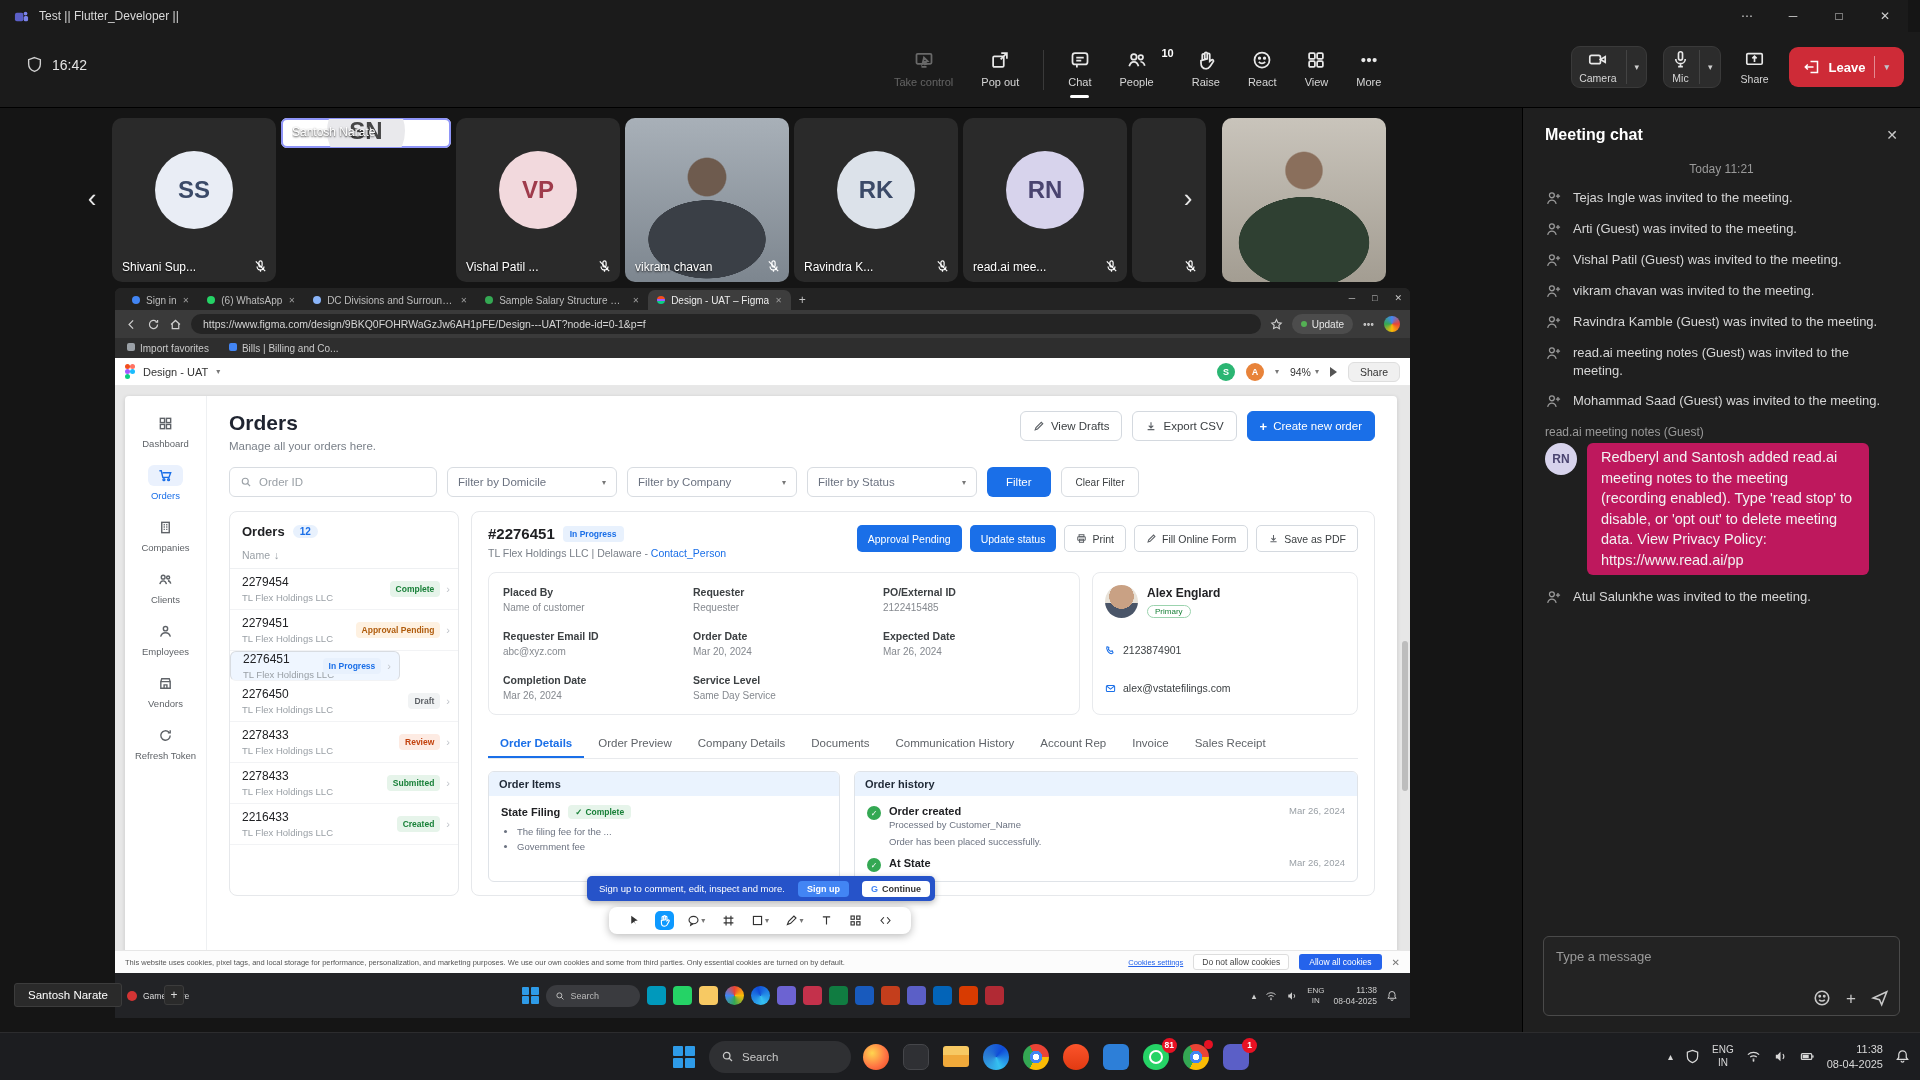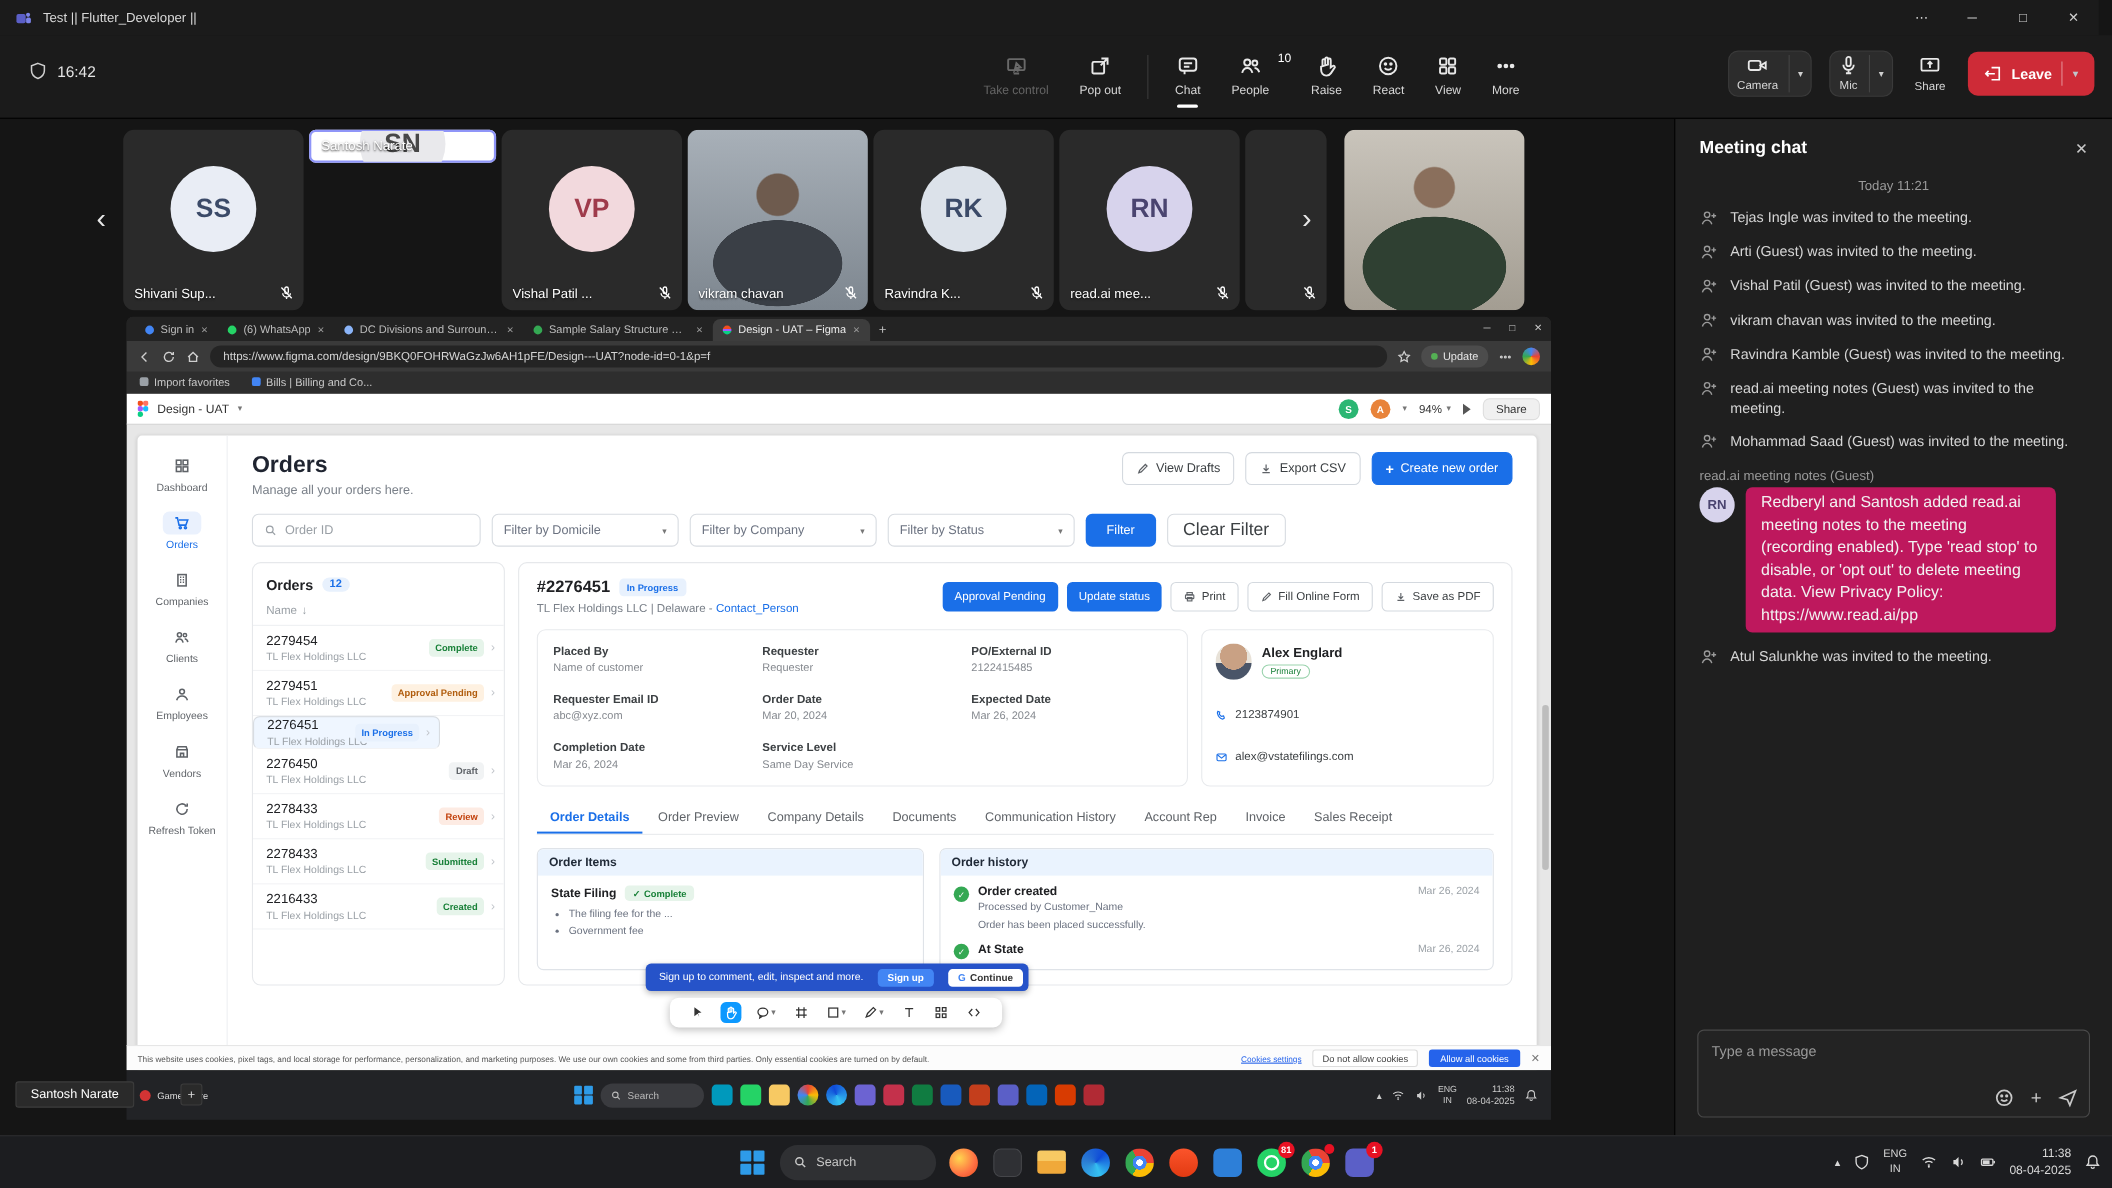--- a/index.html
+++ b/index.html
@@ -14,21 +14,21 @@
 .wbtn{width:46px;height:100%;display:flex;align-items:center;justify-content:center;color:#cfcfcf;font-size:12px}
 
 .meetbar{position:absolute;top:32px;left:0;right:0;height:76px;background:#1b1b1b;border-bottom:1px solid #000;z-index:39}
 .mb-time{position:absolute;left:26px;top:24px;display:flex;align-items:center;gap:9px;color:#e4e4e4;font-size:14px}
 .mb-time svg{width:17px;height:17px;stroke:#cfcfcf;fill:none;stroke-width:1.3}
 .mb-center{position:absolute;left:884px;top:10px;display:flex;align-items:flex-start;gap:8px}
 .mbtn{display:flex;flex-direction:column;align-items:center;gap:6px;color:#d6d6d6;font-size:11px;padding:8px 10px 6px;position:relative;border-radius:6px}
 .mbtn svg{width:20px;height:20px;stroke:#e8e8e8;fill:none;stroke-width:1.4}
 .mbtn.disabled{opacity:.38}
 .mbtn.active::after{content:"";position:absolute;left:12px;right:12px;bottom:-4px;height:3px;border-radius:2px;background:#fff}
-.mbtn .cnt{position:absolute;top:5px;right:0;font-size:11px;font-weight:400;color:#fff}
+.mbtn .cnt{position:absolute;top:5px;right:0;font-size:11px;font-weight:700;color:#fff}
 .mb-sep{width:1px;height:40px;background:#3a3a3a;margin:8px 6px 0}
 .mb-right{position:absolute;right:16px;top:14px;display:flex;align-items:center;gap:16px}
 .pillgrp{display:flex;align-items:center;background:#2c2c2c;border:1px solid #3a3a3a;border-radius:9px;padding:3px 7px;gap:9px}
 .pillgrp .col{display:flex;flex-direction:column;align-items:center;gap:3px;color:#d6d6d6;font-size:10.5px}
 .pillgrp svg{width:19px;height:19px;stroke:#e8e8e8;fill:none;stroke-width:1.4}
 .pillgrp .chev{color:#cfcfcf;font-size:9px;border-left:1px solid #444;padding-left:8px;align-self:stretch;display:flex;align-items:center}
 .sharecol{display:flex;flex-direction:column;align-items:center;gap:4px;color:#d6d6d6;font-size:10.5px;padding:3px 4px}
 .sharecol svg{width:19px;height:19px;stroke:#e8e8e8;fill:none;stroke-width:1.4}
 .leavebtn{display:flex;align-items:center;gap:9px;background:#ce2b37;color:#fff;font-size:13px;font-weight:700;padding:0 15px;height:40px;border-radius:9px}
 .leavebtn svg{width:16px;height:16px;stroke:#fff;fill:none;stroke-width:1.5}
@@ -98,40 +98,40 @@
 .hbtns{margin-left:auto;display:flex;gap:10px}
 .ob{display:flex;align-items:center;gap:6px;border:1px solid #d4d9df;border-radius:6px;height:30px;padding:0 12px;font-size:11.5px;color:#3c4043;background:#fff;white-space:nowrap}
 .ob svg{width:12px;height:12px;stroke:#5f6368;fill:none;stroke-width:1.5}
 .pb{background:#1a6fe8;border-color:#1a6fe8;color:#fff}
 .pb .plus{font-size:13px;font-weight:700}
 .frow{display:flex;gap:10px;margin-top:15px;align-items:center}
 .inp{display:flex;align-items:center;gap:7px;border:1px solid #d8dce1;border-radius:6px;height:30px;padding:0 10px;width:208px;color:#9aa0a6;font-size:11.5px;background:#fff}
 .inp svg{width:12px;height:12px;stroke:#9aa0a6;fill:none;stroke-width:1.5}
 .sel{display:flex;align-items:center;justify-content:space-between;border:1px solid #d8dce1;border-radius:6px;height:30px;padding:0 10px;width:170px;color:#6b7280;font-size:11.5px;background:#fff}
 .fbtn{background:#1a6fe8;color:#fff;border-radius:6px;height:30px;padding:0 19px;font-size:11.5px;display:flex;align-items:center}
-.cbtn{border:1px solid #d8dce1;background:#fff;border-radius:6px;height:30px;padding:0 14px;font-size:16px;color:#3c4043;display:flex;align-items:center;white-space:nowrap}
+.cbtn{border:1px solid #d8dce1;background:#fff;border-radius:6px;height:30px;padding:0 14px;font-size:10px;color:#3c4043;display:flex;align-items:center;white-space:nowrap}
 .bodyrow{display:flex;gap:12px;margin-top:14px}
 .listcard{width:230px;border:1px solid #e6e8eb;border-radius:8px;background:#fff;flex:none;overflow:hidden}
 .lc-head{display:flex;align-items:center;gap:8px;padding:12px 12px 7px;font-size:13px;font-weight:700;color:#202124}
 .lc-count{background:#e8f1fd;color:#1a6fe8;font-size:10px;font-weight:700;border-radius:9px;padding:1px 7px}
 .lc-col{padding:3px 12px 7px;font-size:10.5px;color:#9aa0a6;border-bottom:1px solid #eef0f2;display:flex;gap:4px}
 .lrow{display:flex;align-items:center;padding:6px 8px 6px 12px;border-bottom:1px solid #f2f3f5;gap:6px}
 .lrow.sel{background:#eff6ff}
 .lmain{min-width:0}
 .lid{font-size:12px;font-weight:400;color:#202124}
 .lco{font-size:9.5px;color:#9aa0a6;margin-top:3px;white-space:nowrap}
 .lbadge{margin-left:auto;font-size:8.5px;font-weight:700;border-radius:4px;padding:3px 6px;white-space:nowrap;flex:none}
 .lchev{color:#c0c4ca;font-size:11px;flex:none}
 .bg-green{background:#e6f4ea;color:#188038}
 .bg-orange{background:#fef1e1;color:#b05c0c}
 .bg-blue{background:#e8f1fd;color:#1a6fe8}
 .bg-gray{background:#f1f3f4;color:#5f6368}
 .bg-red{background:#fdebe3;color:#c2410c}
 .detail{flex:1;border:1px solid #e6e8eb;border-radius:8px;background:#fff;padding:13px 16px;min-width:0}
-.d-head{display:flex;align-items:center}
+.d-head{display:flex;align-items:flex-start}
 .d-no{font-size:15px;font-weight:700;color:#202124;display:flex;align-items:center;gap:8px}
 .d-badge{font-size:8.5px;font-weight:700;background:#e8f1fd;color:#1a6fe8;border-radius:4px;padding:3px 7px}
 .d-sub{font-size:10.5px;color:#7a8089;margin-top:5px;white-space:nowr}
 .d-link{color:#1a6fe8}
 .d-btns{margin-left:auto;display:flex;gap:8px}
 .db{height:27px;font-size:10.5px;border-radius:5px;padding:0 11px;display:flex;align-items:center;gap:5px;white-space:nowrap}
 .db svg{width:11px;height:11px;stroke:#5f6368;fill:none;stroke-width:1.5}
 .db.solid{background:#1a6fe8;color:#fff;border:none}
 .db.line{background:#fff;color:#3c4043;border:1px solid #d4d9df}
 .irow{display:flex;gap:12px;margin-top:13px}

